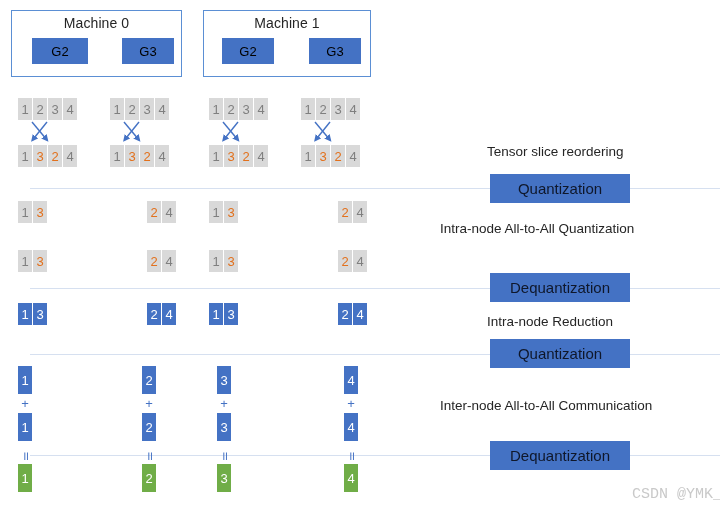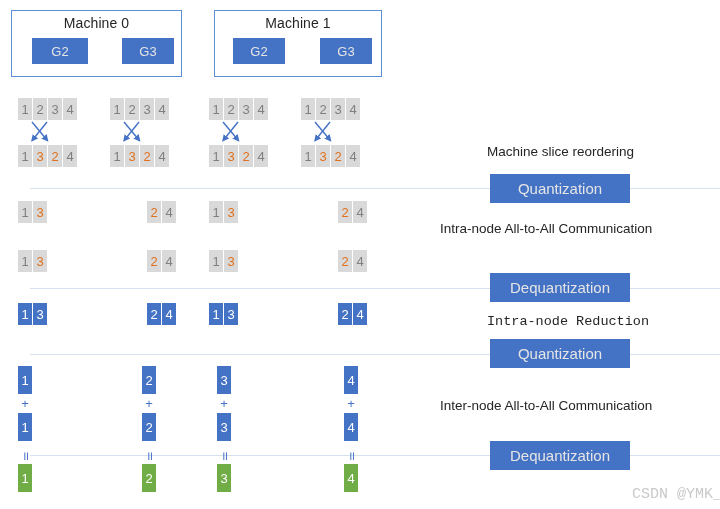--- a/index.html
+++ b/index.html
@@ -31,21 +31,21 @@
     left: 0;
     width: 100%;
     text-align: center;
     font-size: 14px;
     color: #252525;
     letter-spacing: .1px;
   }
   .gpu-chip {
     position: absolute;
     background: #4472c4;
-    color: #e5e5e5;
+    color: #000000;
     font-size: 13px;
     display: flex;
     align-items: center;
     justify-content: center;
     box-sizing: border-box;
   }
 
   
   .cellgroup {
     position: absolute;
@@ -79,21 +79,21 @@
   .rule {
     position: absolute;
     height: 1px;
     background: #d6e0f0;
   }
 
   
   .stage-badge {
     position: absolute;
     background: #4472c4;
-    color: #e5e5e5;
+    color: #0f172a;
     font-size: 15px;
     display: flex;
     align-items: center;
     justify-content: center;
     box-sizing: border-box;
     white-space: nowrap;
   }
 
   
   .stage-caption {
@@ -126,21 +126,21 @@
 <body>
 
 <div id="canvas">
 
   <div class="machine-box" style="left:11px; top:10px; width:171px; height:67px;">
     <div class="machine-title">Machine 0</div>
     <div class="gpu-chip" style="left:20px; top:27px; width:56px; height:26px;">G2</div>
     <div class="gpu-chip" style="left:110px; top:27px; width:52px; height:26px;">G3</div>
   </div>
 
-  <div class="machine-box" style="left:214px; top:10px; width:168px; height:67px;">
+  <div class="machine-box" style="left:203px; top:10px; width:168px; height:67px;">
     <div class="machine-title">Machine 1</div>
     <div class="gpu-chip" style="left:18px; top:27px; width:52px; height:26px;">G2</div>
     <div class="gpu-chip" style="left:105px; top:27px; width:52px; height:26px;">G3</div>
   </div>
 
   <div class="cellgroup" style="left:18px; top:98px;">
     <div class="cell gray">1</div>
     <div class="cell gray">2</div>
     <div class="cell gray">3</div>
     <div class="cell gray">4</div>
@@ -212,21 +212,21 @@
     <div class="cell orange">2</div>
     <div class="cell gray">4</div>
   </div>
   <div class="cellgroup" style="left:301px; top:145px;">
     <div class="cell gray">1</div>
     <div class="cell orange">3</div>
     <div class="cell orange">2</div>
     <div class="cell gray">4</div>
   </div>
 
-  <div class="stage-caption" style="left:487px; top:144px;">Machine slice reordering</div>
+  <div class="stage-caption" style="left:487px; top:144px;">Tensor slice reordering</div>
 
   <div class="rule" style="left:30px; top:188px; width:690px;"></div>
   <div class="stage-badge" style="left:490px; top:174px; width:140px; height:29px;">Quantization</div>
 
   <div class="cellgroup" style="left:18px; top:201px;">
     <div class="cell gray">1</div>
     <div class="cell orange">3</div>
   </div>
   <div class="cellgroup" style="left:147px; top:201px;">
     <div class="cell orange">2</div>
@@ -234,21 +234,21 @@
   </div>
   <div class="cellgroup" style="left:209px; top:201px;">
     <div class="cell gray">1</div>
     <div class="cell orange">3</div>
   </div>
   <div class="cellgroup" style="left:338px; top:201px;">
     <div class="cell orange">2</div>
     <div class="cell gray">4</div>
   </div>
 
-  <div class="stage-caption" style="left:440px; top:221px;">Intra-node All-to-All Communication</div>
+  <div class="stage-caption" style="left:440px; top:221px;">Intra-node All-to-All Quantization</div>
 
   <div class="cellgroup" style="left:18px; top:250px;">
     <div class="cell gray">1</div>
     <div class="cell orange">3</div>
   </div>
   <div class="cellgroup" style="left:147px; top:250px;">
     <div class="cell orange">2</div>
     <div class="cell gray">4</div>
   </div>
   <div class="cellgroup" style="left:209px; top:250px;">
@@ -273,21 +273,21 @@
   </div>
   <div class="cellgroup" style="left:209px; top:303px;">
     <div class="cell blue">1</div>
     <div class="cell blue">3</div>
   </div>
   <div class="cellgroup" style="left:338px; top:303px;">
     <div class="cell blue">2</div>
     <div class="cell blue">4</div>
   </div>
 
-  <div class="stage-caption" style="left:487px; top:314px;font-family:Liberation Mono, monospace;">Intra-node Reduction</div>
+  <div class="stage-caption" style="left:487px; top:314px;">Intra-node Reduction</div>
 
   <div class="rule" style="left:30px; top:354px; width:690px;"></div>
   <div class="stage-badge" style="left:490px; top:339px; width:140px; height:29px;">Quantization</div>
 
   <div class="cellgroup" style="left:18px; top:366px;">
     <div class="cell blue tall">1</div>
   </div>
   <div class="cellgroup" style="left:142px; top:366px;">
     <div class="cell blue tall">2</div>
   </div>

